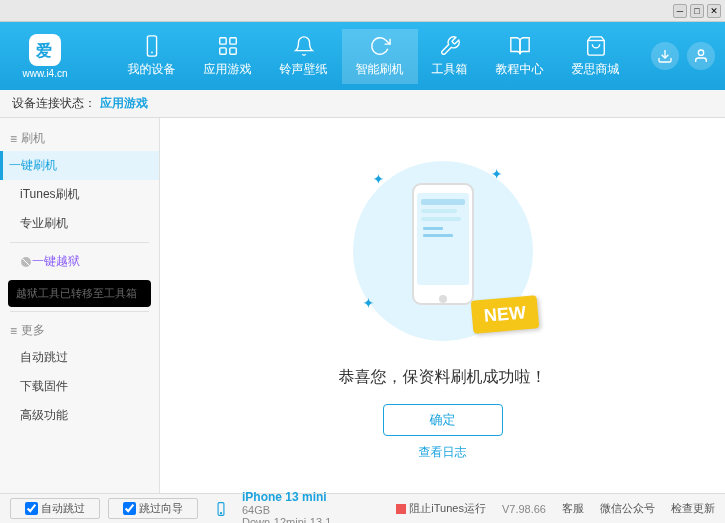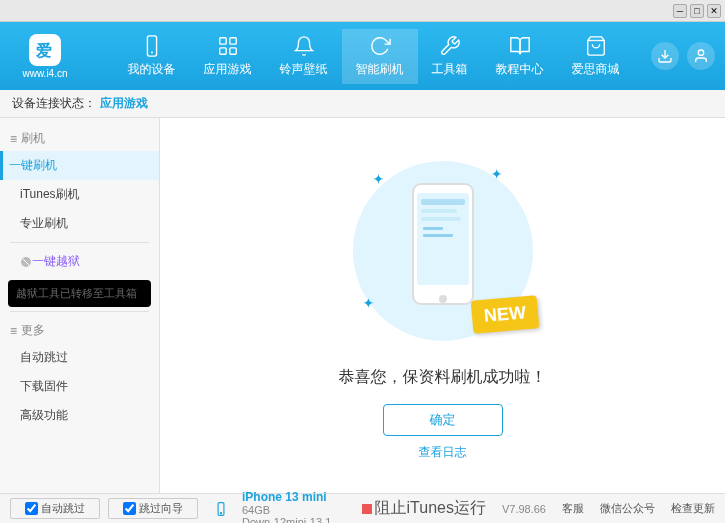--- a/index.html
+++ b/index.html
@@ -273,21 +273,21 @@
     }
     .bottom-link {
       cursor: pointer;
       color: #555;
     }
     .bottom-stop {
       display: flex;
       align-items: center;
       gap: 3px;
       color: #555;
-      font-size: 16px;
+      font-size: 11px;
       cursor: pointer;
     }
   </style>
 </head>
 <body>
 
 <div class="title-bar">
   <div class="title-bar-controls">
     <div class="title-btn">─</div>
     <div class="title-btn">□</div>

